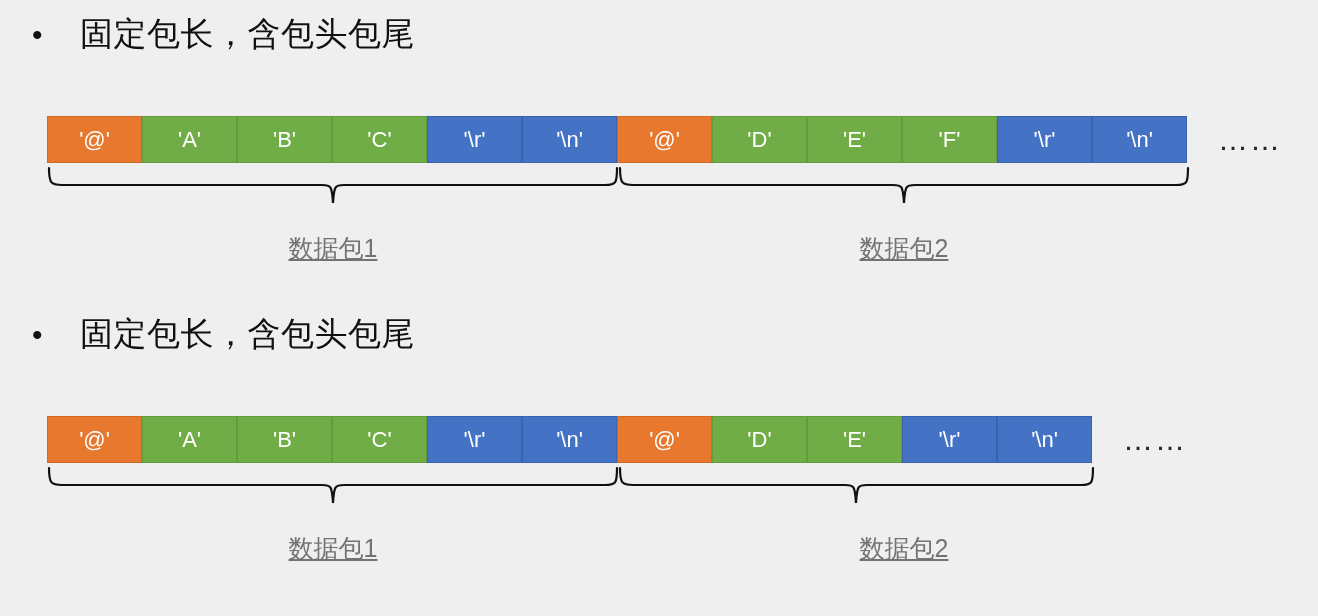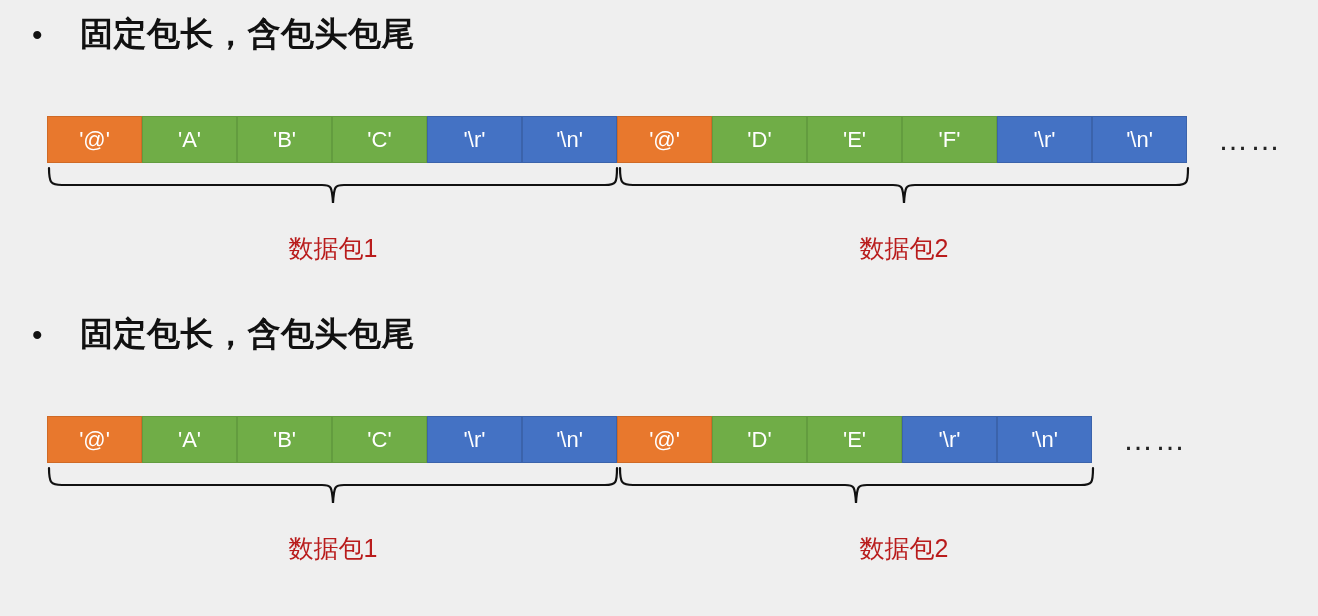--- a/index.html
+++ b/index.html
@@ -33,21 +33,21 @@
     line-height: 1;
     text-align: left;
     padding-left: 22px;
     box-sizing: border-box;
   }
   .bullet-text {
     font-size: 33px;
     color: #111111;
     letter-spacing: 0.5px;
     padding-left: 36px;
-    font-weight: 700;
+    font-weight: 400;
   }
 
   
   .strip {
     position: absolute;
     display: flex;
     height: 47px;
   }
   .cell {
     box-sizing: border-box;
@@ -78,23 +78,24 @@
   .brace-layer {
     position: absolute;
     pointer-events: none;
   }
   .brace-layer svg { display: block; overflow: visible; }
 
   
   .brace-caption {
     position: absolute;
     font-size: 25px;
-    color: #b91c1c;
+    color: #737373;
     white-space: nowrap;
     transform: translateX(-50%);
+    text-decoration: underline;
   }
 </style>
 </head>
 <body>
 
 <div class="slide">
 
   <div class="bullet-line" style="left:10px; top:12px;">
     <span class="bullet-marker">•</span>
     <span class="bullet-text">固定包长，含包头包尾</span>

